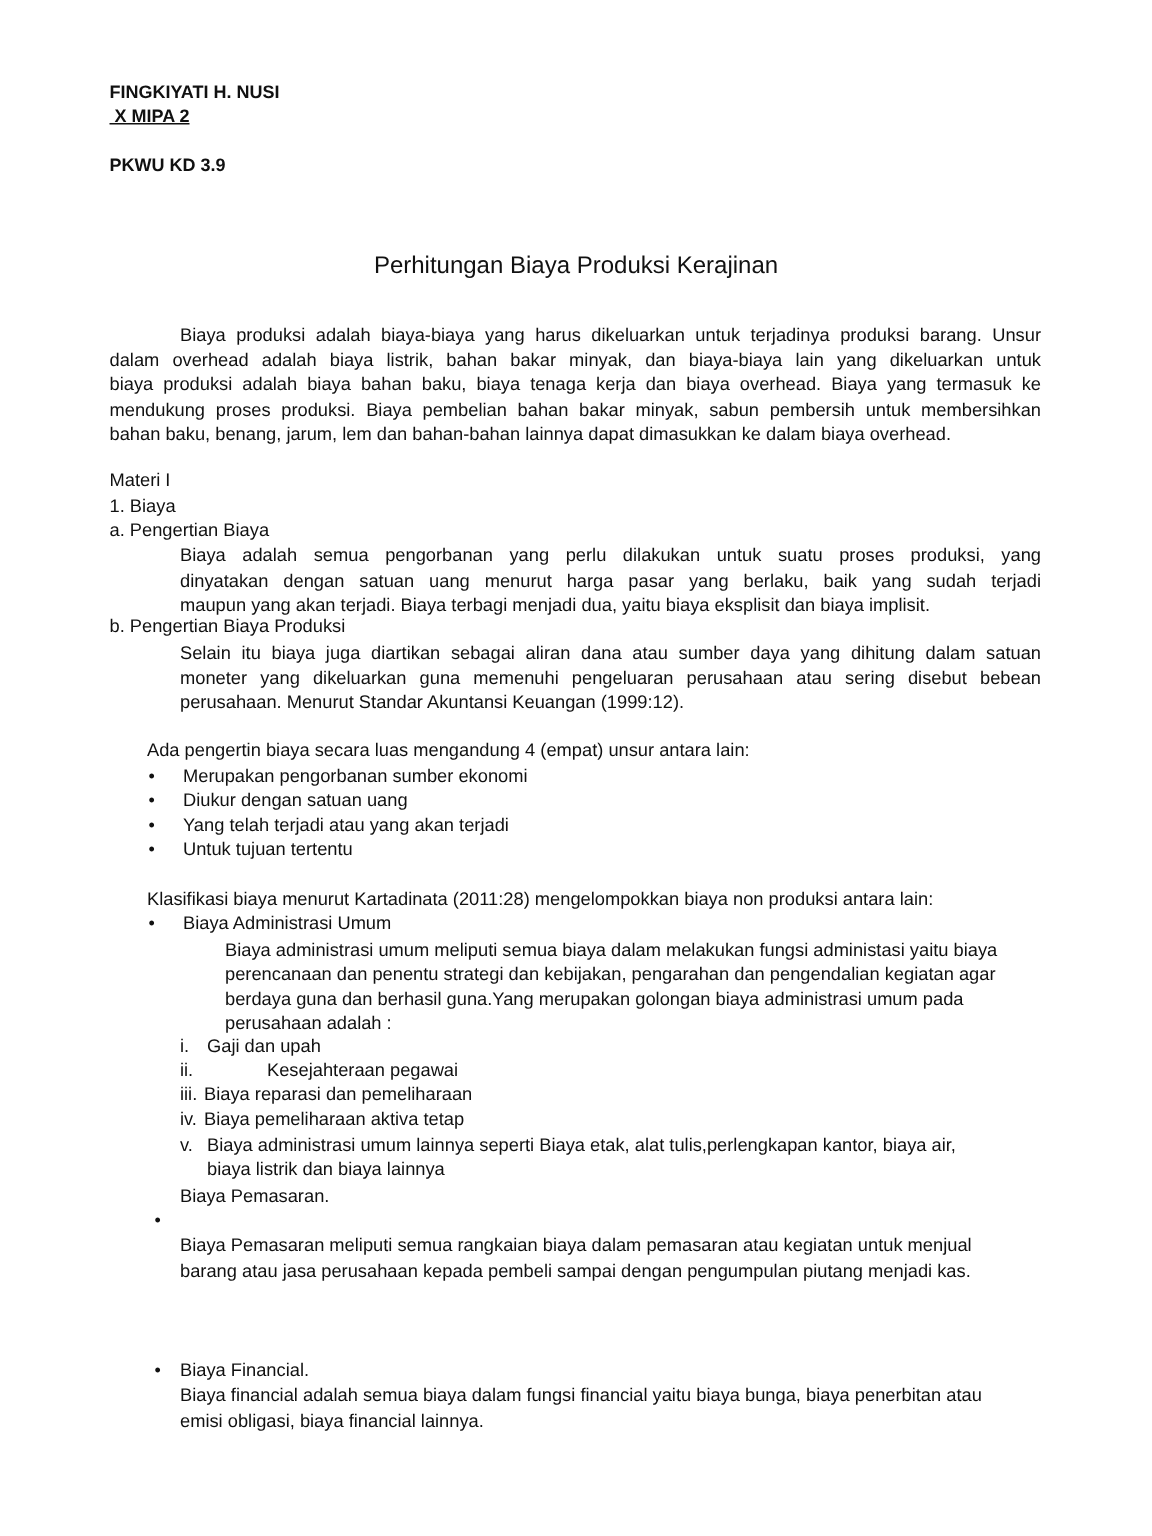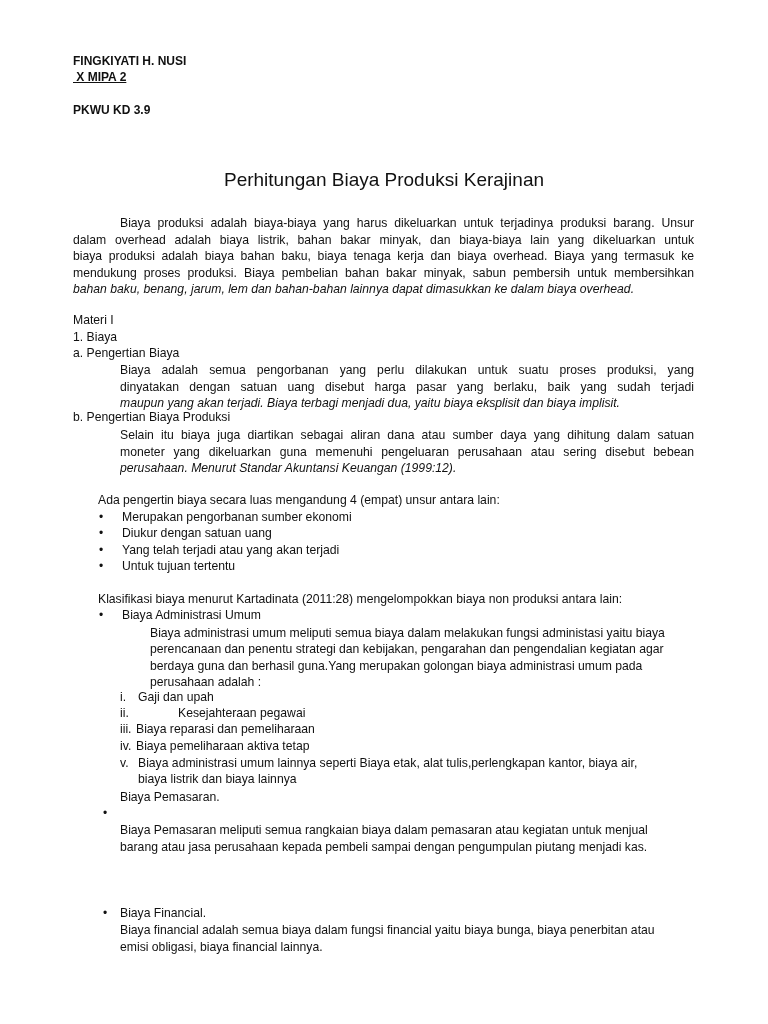--- a/index.html
+++ b/index.html
@@ -4,24 +4,24 @@
   <style>
     html, body { margin: 0; padding: 0; background: #ffffff; }
     body {
       width: 768px; height: 1024px; overflow: hidden; position: relative;
       font-family: "Liberation Sans", sans-serif; color: #111111;
       font-size: 12.2px;
     }
     .page { position: absolute; left: 0; top: 0; width: 768px; height: 1024px; background: #fff; }
     .abs { position: absolute; white-space: nowrap; }
     .hdr { left: 73px; font-weight: bold; font-size: 12px; }
-    .title { left: 0; width: 768px; text-align: center; top: 169px; font-size: 19px; }
+    .title { left: 0; width: 768px; text-align: center; top: 169px; font-size: 16px; }
     .para { position: absolute; left: 73px; width: 621px; line-height: 16.6px; text-align: justify; }
     .jline { display: block; text-align: justify; text-align-last: justify; height: 16.6px; white-space: nowrap; overflow: hidden; }
-    .jline.last { text-align-last: left; font-style: italic; }
+    .jline.last { text-align-last: left; }
     .block { position: absolute; left: 120px; width: 574px; line-height: 16.6px; }
     .txt { left: 73px; }
     .bul-dot { position: absolute; font-size: 12px; }
     .rom { position: absolute; }
   </style>
 </head>
 <body>
 
 <div class="page">
 
@@ -37,21 +37,21 @@
     <span class="jline">biaya produksi adalah biaya bahan baku, biaya tenaga kerja dan biaya overhead. Biaya yang termasuk ke</span>
     <span class="jline">mendukung proses produksi. Biaya pembelian bahan bakar minyak, sabun pembersih untuk membersihkan</span>
     <span class="jline last">bahan baku, benang, jarum, lem dan bahan-bahan lainnya dapat dimasukkan ke dalam biaya overhead.</span>
   </div>
 
   <div class="abs txt" style="top:313px;">Materi I</div>
   <div class="abs txt" style="top:330px;">1. Biaya</div>
   <div class="abs txt" style="top:346px;">a. Pengertian Biaya</div>
   <div class="block" style="top:362px;">
     <span class="jline">Biaya adalah semua pengorbanan yang perlu dilakukan untuk suatu proses produksi, yang</span>
-    <span class="jline">dinyatakan dengan satuan uang disebut harga pasar yang berlaku, baik yang sudah terjadi</span>
+    <span class="jline">dinyatakan dengan satuan uang menurut harga pasar yang berlaku, baik yang sudah terjadi</span>
     <span class="jline last">maupun yang akan terjadi. Biaya terbagi menjadi dua, yaitu biaya eksplisit dan biaya implisit.</span>
   </div>
 
   <div class="abs txt" style="top:410px;">b. Pengertian Biaya Produksi</div>
   <div class="block" style="top:427px;">
     <span class="jline">Selain itu biaya juga diartikan sebagai aliran dana atau sumber daya yang dihitung dalam satuan</span>
     <span class="jline">moneter yang dikeluarkan guna memenuhi pengeluaran perusahaan atau sering disebut bebean</span>
     <span class="jline last">perusahaan. Menurut Standar Akuntansi Keuangan (1999:12).</span>
   </div>
 

